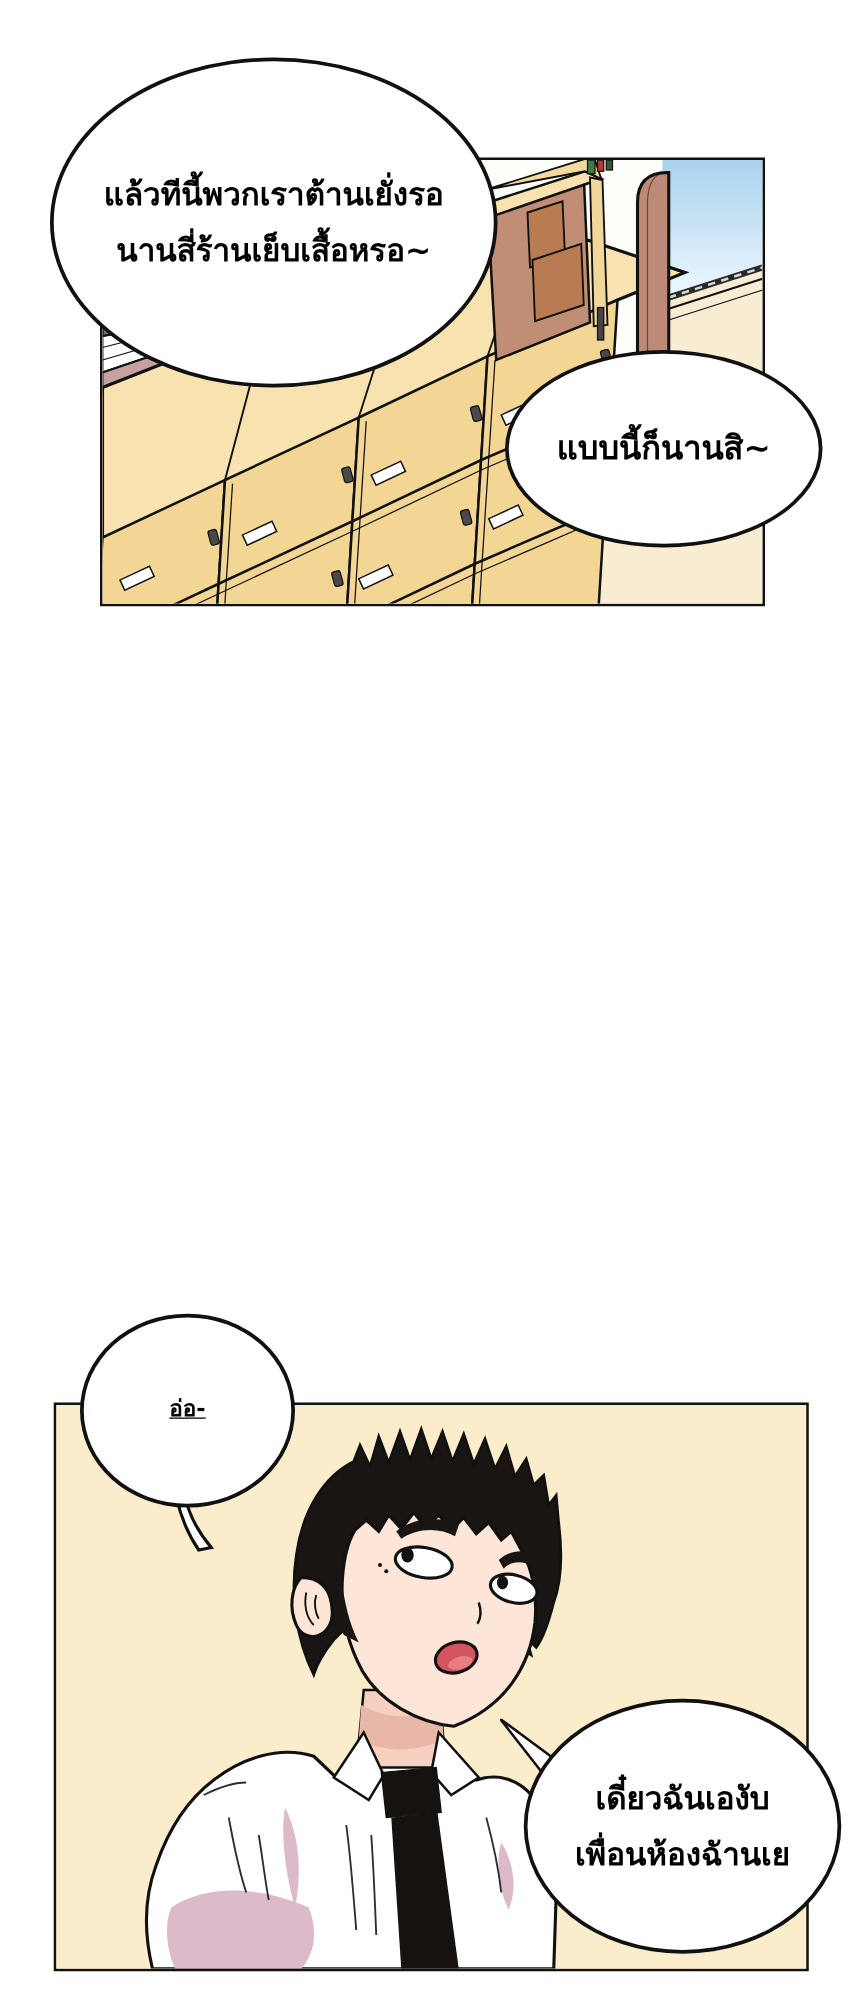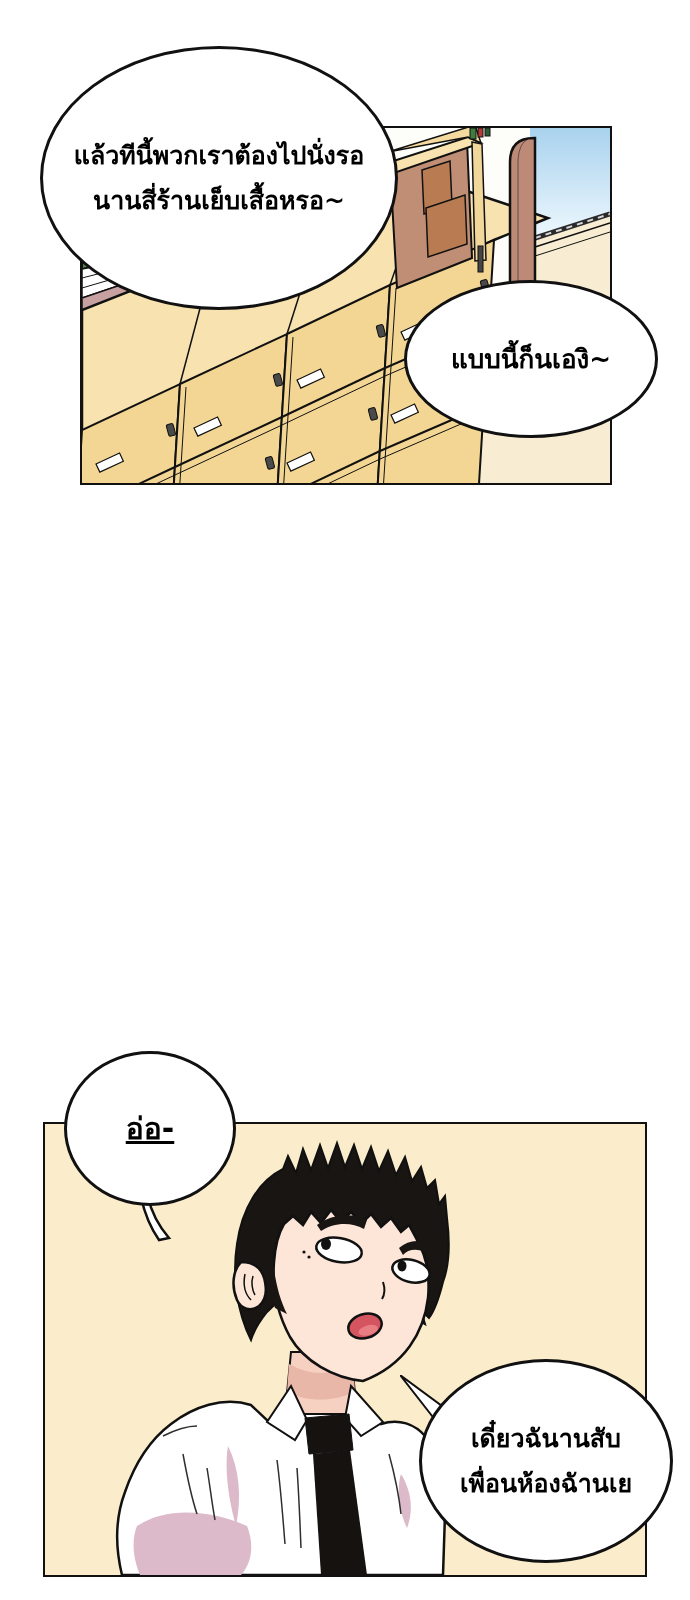--- a/index.html
+++ b/index.html
@@ -8,21 +8,21 @@
   .panel{position:absolute;border:2px solid #111;box-sizing:border-box;overflow:hidden;background:#fff;}
   .panel-1{left:80px;top:126px;width:532px;height:359px;}
   .panel-2{left:43px;top:1122px;width:604px;height:455px;background:#fbeccb;}
   .panel svg{display:block;}
   .bubble{position:absolute;background:#ffffff;border:3px solid #111;border-radius:50%;
           display:flex;flex-direction:column;align-items:center;justify-content:center;
           text-align:center;font-weight:bold;color:#000;z-index:5;}
   .bubble .line{display:block;line-height:1.8;white-space:nowrap;}
   .bubble-1{left:40px;top:46px;width:352px;height:258px;font-size:25px;}
   .bubble-2{left:404px;top:280px;width:248px;height:152px;font-size:26px;}
-  .bubble-3{left:64px;top:1051px;width:166px;height:149px;font-size:30px;text-decoration:underline;}
+  .bubble-3{left:64px;top:1051px;width:166px;height:149px;font-size:18px;text-decoration:underline;}
   .bubble-4{left:419px;top:1359px;width:248px;height:198px;font-size:25px;}
   .tail{position:absolute;z-index:4;}
   .tail-3{left:138px;top:1196px;}
   .tail-4{left:400px;top:1375px;}
 </style>
 </head>
 <body>
 
 <div class="page">
 
@@ -231,27 +231,27 @@
   </section>
 
   <svg class="tail tail-3" width="40" height="48" viewBox="0 0 40 48">
     <path d="M10,1 C13,15 20,29 31,42 L21,44 C12,31 6,15 3,1 Z" fill="#fff" stroke="#111" stroke-width="2.5"></path>
   </svg>
   <svg class="tail tail-4" width="48" height="48" viewBox="0 0 48 48">
     <path d="M0,0 L46,34 L36,46 Z" fill="#fff" stroke="#111" stroke-width="2"></path>
   </svg>
 
   <div class="bubble bubble-1">
-    <span class="line">แล้วทีนี้พวกเราต้องไปนั่งรอ</span>
+    <span class="line">แล้วทีนี้พวกเราต้านเยั่งรอ</span>
     <span class="line">นานสี่ร้านเย็บเสื้อหรอ~</span>
   </div>
   <div class="bubble bubble-2">
-    <span class="line">แบบนี้ก็นเองิ~</span>
+    <span class="line">แบบนี้ก็นานสิ~</span>
   </div>
   <div class="bubble bubble-3">
     <span class="line">อ่อ-</span>
   </div>
   <div class="bubble bubble-4">
-    <span class="line">เดี๋ยวฉันานสับ</span>
+    <span class="line">เดี๋ยวฉันเองับ</span>
     <span class="line">เพื่อนห้องฉัานเย</span>
   </div>
 
 </div>
 
 </body></html>

